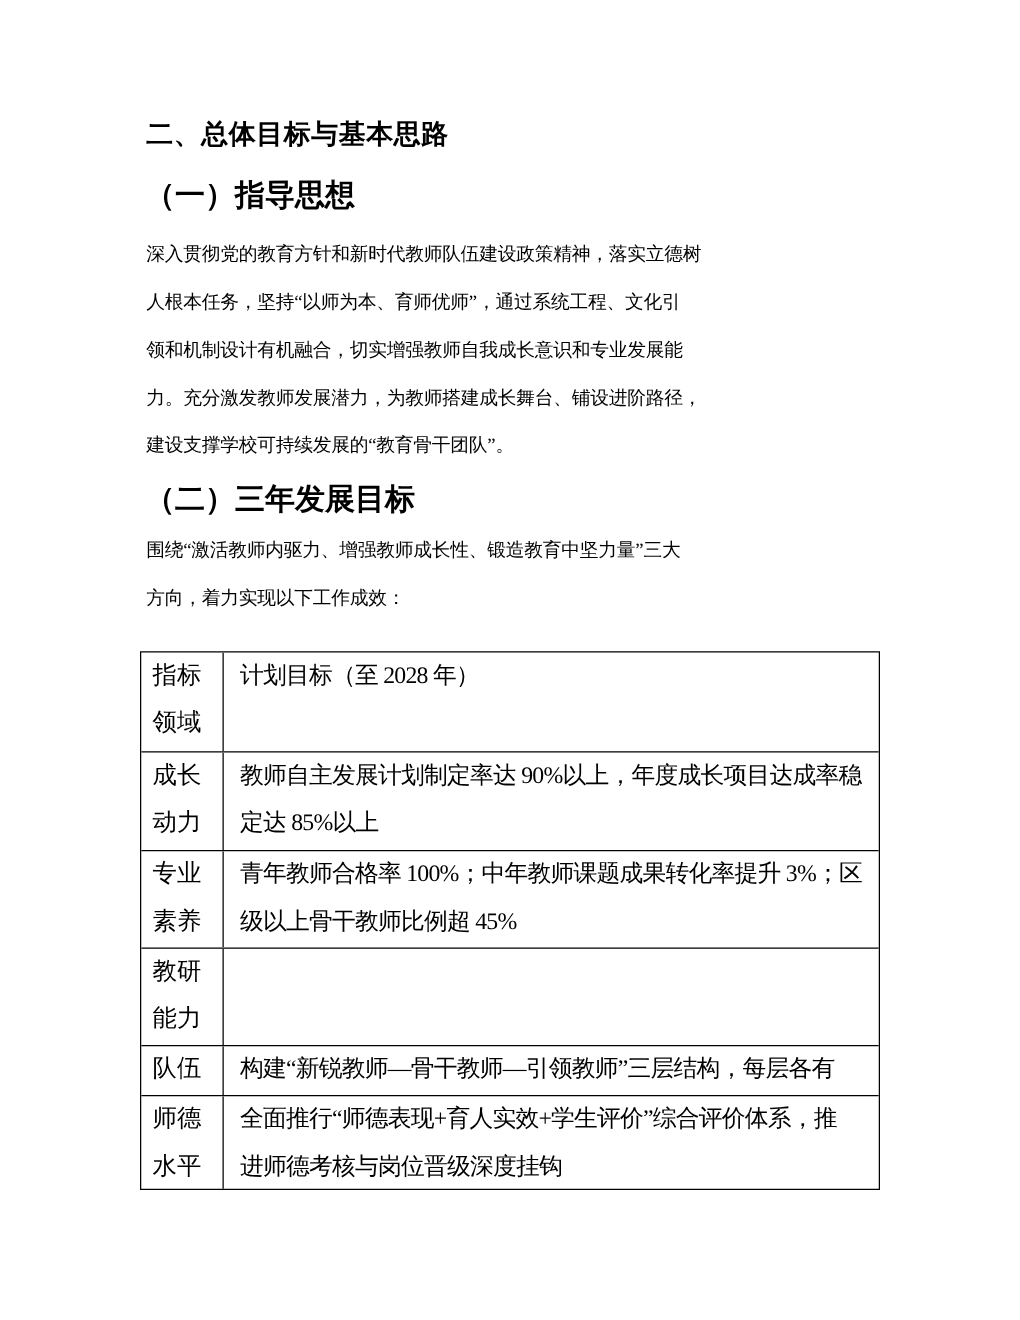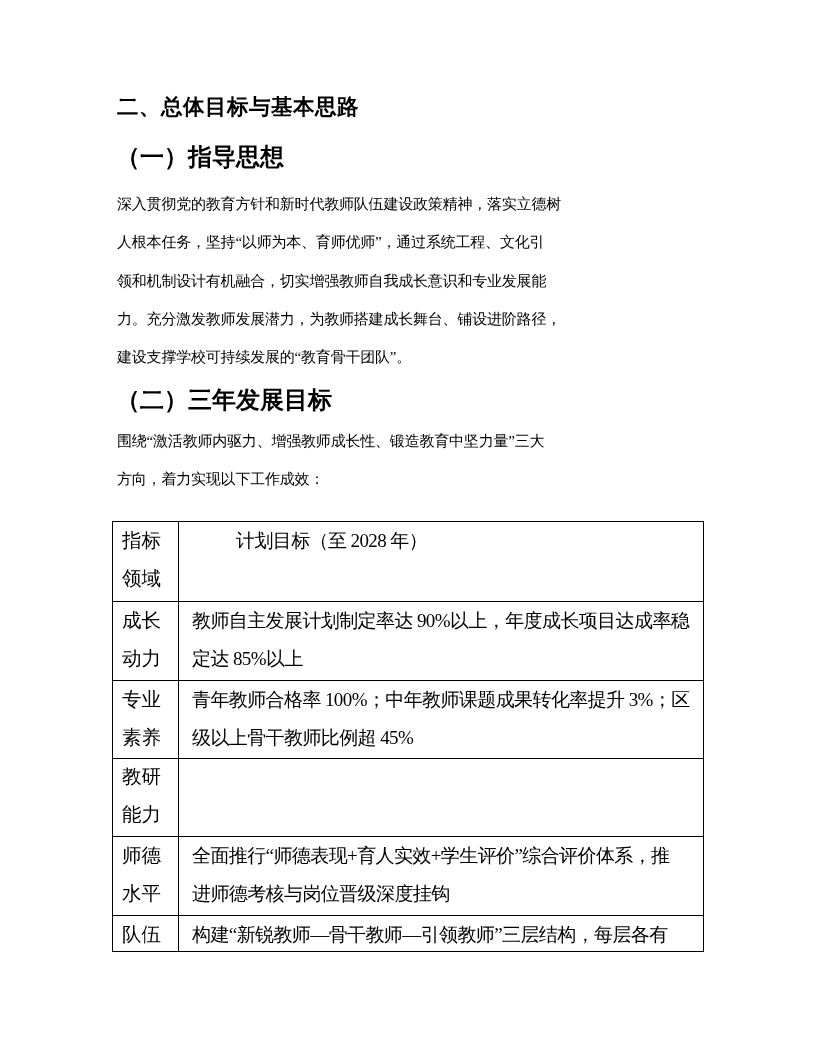--- a/index.html
+++ b/index.html
@@ -61,21 +61,21 @@
     display: flex;
     flex-direction: column;
     overflow: hidden;
   }
   .trow {
     display: flex;
     flex: 0 0 auto;
     border-top: 1.5px solid #000000;
     overflow: hidden;
   }
-  .trow:first-child { border-top: none; gap: 44px; }
+  .trow:first-child { border-top: none; }
   .r-header { height: 78.5px; }
   .r-0 { height: 78px; }
   .r-1 { height: 77px; }
   .r-2 { height: 77px; font-family: Liberation Mono, monospace; }
   .r-3 { height: 78px; }
   .r-4 { height: 39.5px; }
   .c-area {
     width: 66px;
     flex: 0 0 auto;
     box-sizing: border-box;
@@ -137,27 +137,27 @@
 素养</div>
       <div class="c-target">青年教师合格率 100%；中年教师课题成果转化率提升 3%；区
 级以上骨干教师比例超 45%</div>
     </div>
 
     <div class="trow r-2">
       <div class="c-area">教研
 能力</div>
     </div>
 
+    <div class="trow r-4">
+      <div class="c-area">队伍</div>
+      <div class="c-target">构建“新锐教师—骨干教师—引领教师”三层结构，每层各有</div>
+    </div>
+
     <div class="trow r-3">
       <div class="c-area">师德
 水平</div>
       <div class="c-target">全面推行“师德表现+育人实效+学生评价”综合评价体系，推
 进师德考核与岗位晋级深度挂钩</div>
     </div>
 
-    <div class="trow r-4">
-      <div class="c-area">队伍</div>
-      <div class="c-target">构建“新锐教师—骨干教师—引领教师”三层结构，每层各有</div>
-    </div>
-
   </div>
 
 </div>
 
 </body></html>

